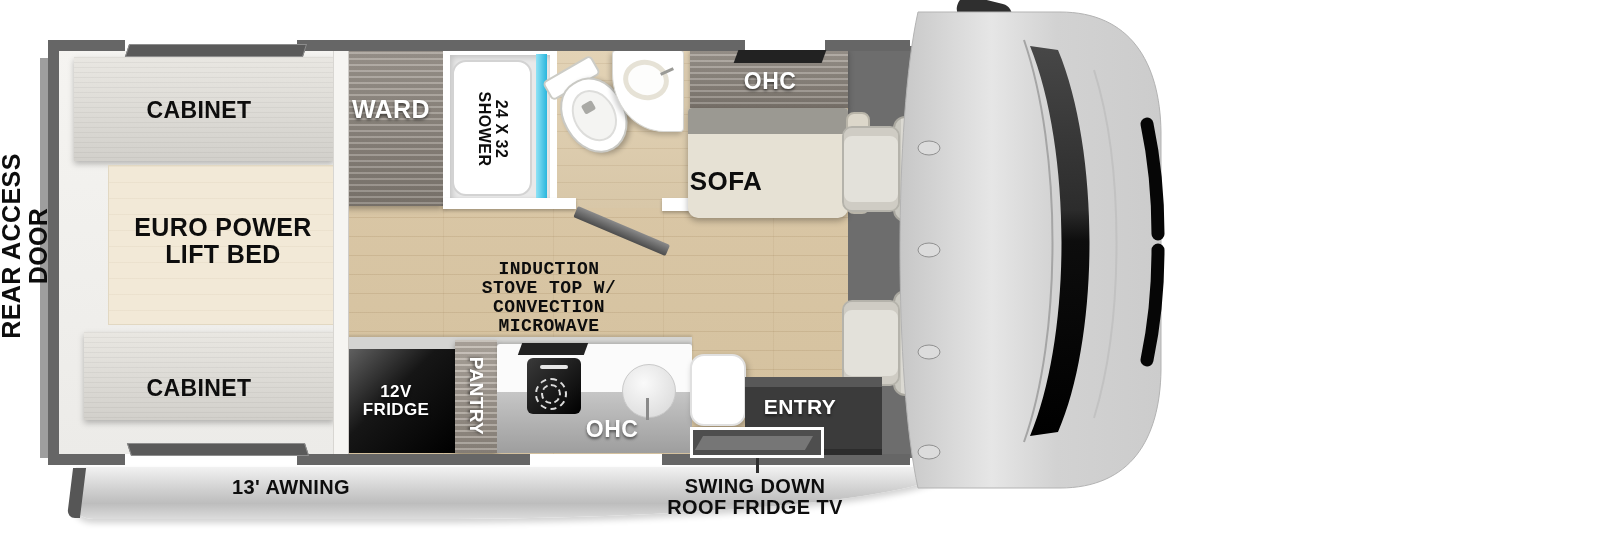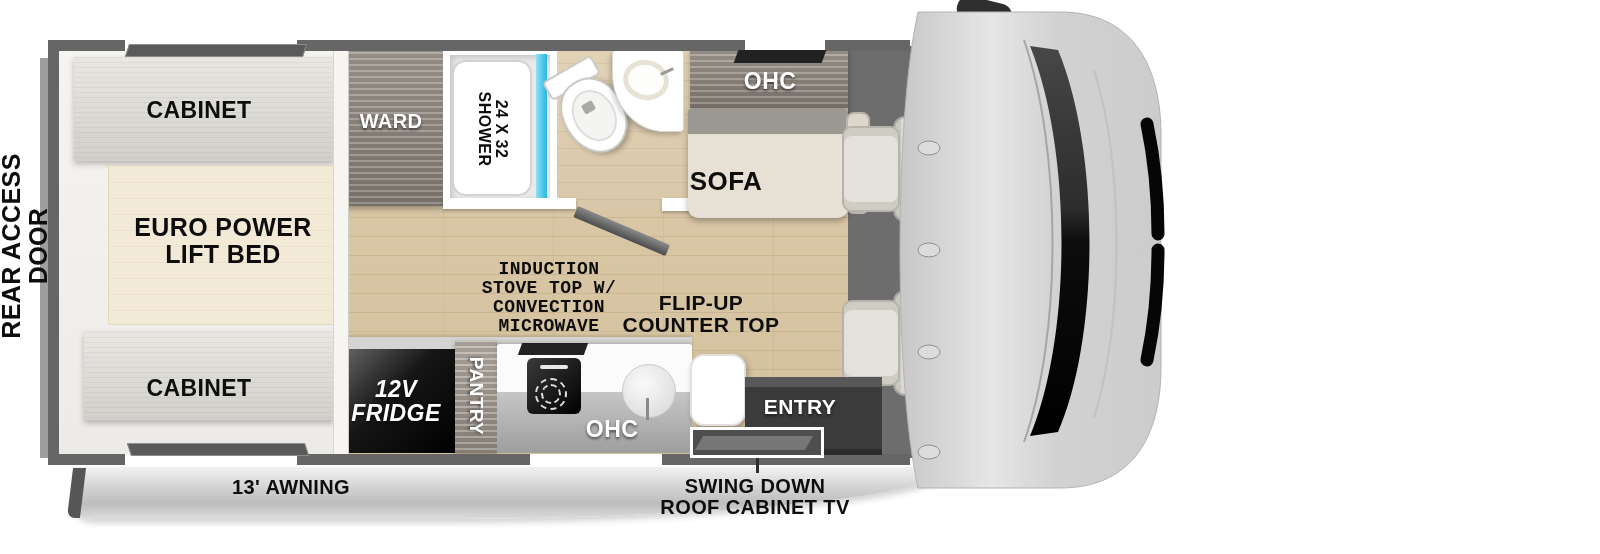--- a/index.html
+++ b/index.html
@@ -188,32 +188,30 @@
         <ellipse cx="929" cy="452" rx="11" ry="7"></ellipse>
     </g>
   </svg>
 
   <div class="lbl rotm90" style="left:24px;top:246px;font-size:25px;width:200px;">REAR ACCESS
 DOOR</div>
   <div class="lbl" style="left:199px;top:110px;font-size:23px;">CABINET</div>
   <div class="lbl" style="left:199px;top:240px;font-size:25px;padding-left:48px;">EURO POWER
 LIFT BED</div>
   <div class="lbl" style="left:199px;top:388px;font-size:23px;">CABINET</div>
-  <div class="lbl white" style="left:391px;top:122px;font-size:20px;">WARD</div>
+  <div class="lbl white" style="left:391px;top:109px;font-size:25px;">WARD</div>
   <div class="lbl rot90" style="left:492px;top:129px;font-size:16px;letter-spacing:.5px;">24 X 32
 SHOWER</div>
   <div class="lbl white" style="left:770px;top:81px;font-size:23px;">OHC</div>
   <div class="lbl" style="left:726px;top:182px;font-size:26px;">SOFA</div>
   <div class="lbl" style="left:549px;top:298px;font-size:18px;font-family:Liberation Mono, monospace;">INDUCTION
 STOVE TOP W/
 CONVECTION
 MICROWAVE</div>
-  <div class="lbl" style="left:701px;top:314px;font-size:21px;">FLIP-UP
-COUNTER TOP</div>
-  <div class="lbl white" style="left:396px;top:401px;font-size:23px;font-style:italic;">12V
+  <div class="lbl white" style="left:396px;top:401px;font-size:17px;">12V
 FRIDGE</div>
   <div class="lbl white rot90" style="left:476px;top:396px;font-size:19px;">PANTRY</div>
   <div class="lbl white" style="left:612px;top:429px;font-size:23px;">OHC</div>
   <div class="lbl white" style="left:800px;top:407px;font-size:21px;">ENTRY</div>
   <div class="lbl" style="left:291px;top:488px;font-size:20px;">13' AWNING</div>
   <div class="lbl" style="left:755px;top:497px;font-size:20px;">SWING DOWN
-ROOF CABINET TV</div>
+ROOF FRIDGE TV</div>
 </div>
 
 </body></html>

